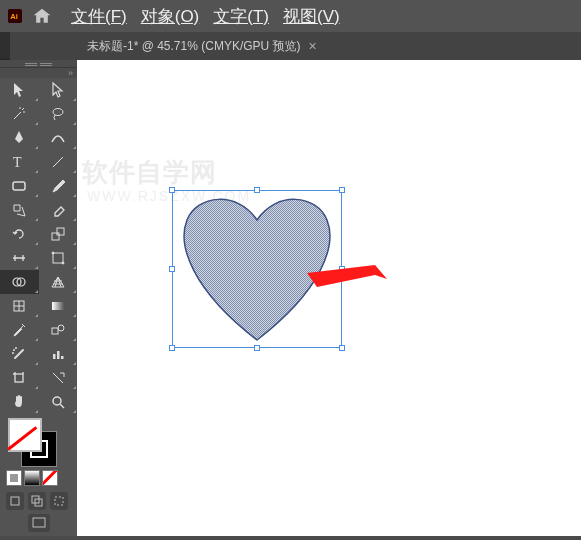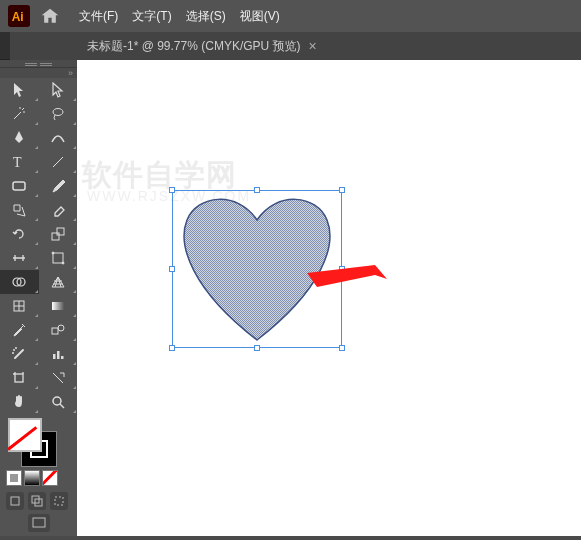--- a/index.html
+++ b/index.html
@@ -1,21 +1,21 @@
 <!DOCTYPE html>
 <html><head>
 <meta charset="utf-8">
 <style>
   * { box-sizing: border-box; margin: 0; padding: 0; }
   body { font-family: "Microsoft YaHei", sans-serif; background: #4a4a4a; width: 581px; height: 540px; overflow: hidden; font-size: 12px; color: #ddd; }
   .topbar { height: 32px; background: #535353; display: flex; align-items: center; padding: 0 8px; gap: 4px; }
-  .logo { width: 22px; height: 22px; display: flex; align-items: center; justify-content: center; }
+  .logo { width: 14px; height: 22px; display: flex; align-items: center; justify-content: center; }
   .home { width: 20px; height: 18px; margin-left: 6px; margin-right: 8px; }
   .menu { display: flex; gap: 0; }
-  .menu-item { padding: 6px 7px; color: #eee; cursor: pointer; font-size: 12px; }
+  .menu-item { padding: 6px 7px; color: #eee; cursor: pointer; font-size: 17px; text-decoration: underline; }
   .tabbar { height: 28px; background: #434343; display: flex; align-items: center; margin-left: 77px; }
   .tab { display: flex; align-items: center; padding: 0 10px; height: 28px; color: #ccc; font-size: 12px; gap: 8px; }
   .tab-close { color: #aaa; cursor: pointer; font-size: 14px; line-height: 1; }
   .main { display: flex; height: calc(540px - 32px - 28px - 4px); }
   .tool { width: 30px; height: 24px; display:flex; align-items:center; justify-content:center; color:#ccc; position:relative;}
   .tool.sel { background:#323232; }
   .tool svg { width:16px; height:16px; }
   .tools-wrapper { width: 77px; background:#535353; display:flex; flex-direction:column; }
   .tool-grid { display:grid; grid-template-columns: 1fr 1fr; }
   .tool-grid .tool { width:100%; height:24px; border:0; }
@@ -34,21 +34,21 @@
   .bot-icons { display:flex; gap:4px; padding:4px 6px; }
   .bot { width:18px; height:18px; background:#444; border-radius:3px; display:flex;align-items:center;justify-content:center; color:#aaa; font-size:10px;}
   .handle { height:14px; display:flex;align-items:center;justify-content:center;gap:2px; margin-top:2px;}
   .canvas { flex:1; background:#fff; position:relative; }
   .bbox { position:absolute; left:95px; top:130px; width:170px; height:158px; border:1px solid #4a90e2; }
   .hndl { position:absolute; width:6px; height:6px; background:#fff; border:1px solid #4a90e2; }
   .hndl.tl{left:-4px;top:-4px;} .hndl.tr{right:-4px;top:-4px;} .hndl.bl{left:-4px;bottom:-4px;} .hndl.br{right:-4px;bottom:-4px;}
   .hndl.tm{left:calc(50% - 3px);top:-4px;} .hndl.bm{left:calc(50% - 3px);bottom:-4px;}
   .hndl.ml{left:-4px;top:calc(50% - 3px);} .hndl.mr{right:-4px;top:calc(50% - 3px);}
   .heart { position:absolute; left:95px; top:130px; width:170px; height:158px; }
-  .watermark { position:absolute; left:5px; top:95px; color:#ddd; font-size:30px; font-weight:bold; opacity:0.55; letter-spacing:1px; }
+  .watermark { position:absolute; left:5px; top:95px; color:#ddd; font-size:26px; font-weight:bold; opacity:0.55; letter-spacing:1px; }
   .watermark-sub { position:absolute; left:10px; top:128px; color:#e0e0e0; font-size:14px; opacity:0.5; letter-spacing:2px;}
   .arrow { position:absolute; left:230px; top:205px; }
   .gripper{width:100%;height:8px;display:flex;align-items:center;justify-content:center;gap:3px;background:#4b4b4b;border-bottom:1px solid #3a3a3a;}
   .gripper:before,.gripper:after{content:"";width:12px;height:1px;background:#888;box-shadow:0 2px 0 #888;}
   .toolcol-header{height:10px;width:100%;background:#4b4b4b;display:flex;align-items:center;justify-content:flex-end;padding-right:4px;}
   .toolcol-header:after{content:"»";color:#999;font-size:9px;}
   .left-edge { width: 10px; background: #2f2f2f; border-bottom: 1px solid #222;}
   .heart-pattern { fill:url(#dots); stroke:#3b5080; stroke-width:1.5; }
 </style>
 </head>
@@ -61,35 +61,35 @@
         <text x="4" y="17" font-size="13" font-weight="bold" fill="#ff9a00">Ai</text>
       </svg>
   </div>
   <div class="home">
     <svg viewBox="0 0 24 20" fill="#c8c8c8">
         <path d="M12 2 L22 10 L19 10 L19 19 L14 19 L14 13 L10 13 L10 19 L5 19 L5 10 L2 10 Z"></path>
       </svg>
   </div>
   <div class="menu">
     <div class="menu-item">文件(F)</div>
+    <div class="menu-item">对象(O)</div>
     <div class="menu-item">文字(T)</div>
-    <div class="menu-item">选择(S)</div>
     <div class="menu-item">视图(V)</div>
   </div>
 </div>
 
 <div style="display:flex;">
   <div class="left-edge" style="height:28px;"></div>
   <div style="width:67px;background:#434343;height:28px;"></div>
 </div>
 
 <div style="position:absolute;top:32px;left:77px;right:0;">
   <div class="tabbar" style="margin-left:0;">
     <div class="tab">
-      <span>未标题-1* @ 99.77% (CMYK/GPU 预览)</span>
+      <span>未标题-1* @ 45.71% (CMYK/GPU 预览)</span>
       <span class="tab-close">×</span>
     </div>
   </div>
 </div>
 
 <div class="main" style="position:absolute;top:60px;left:0;right:0;bottom:0;">
   <div class="tools-wrapper">
     <div class="gripper"></div>
     <div class="toolcol-header"></div>
     <div class="tool-grid">

